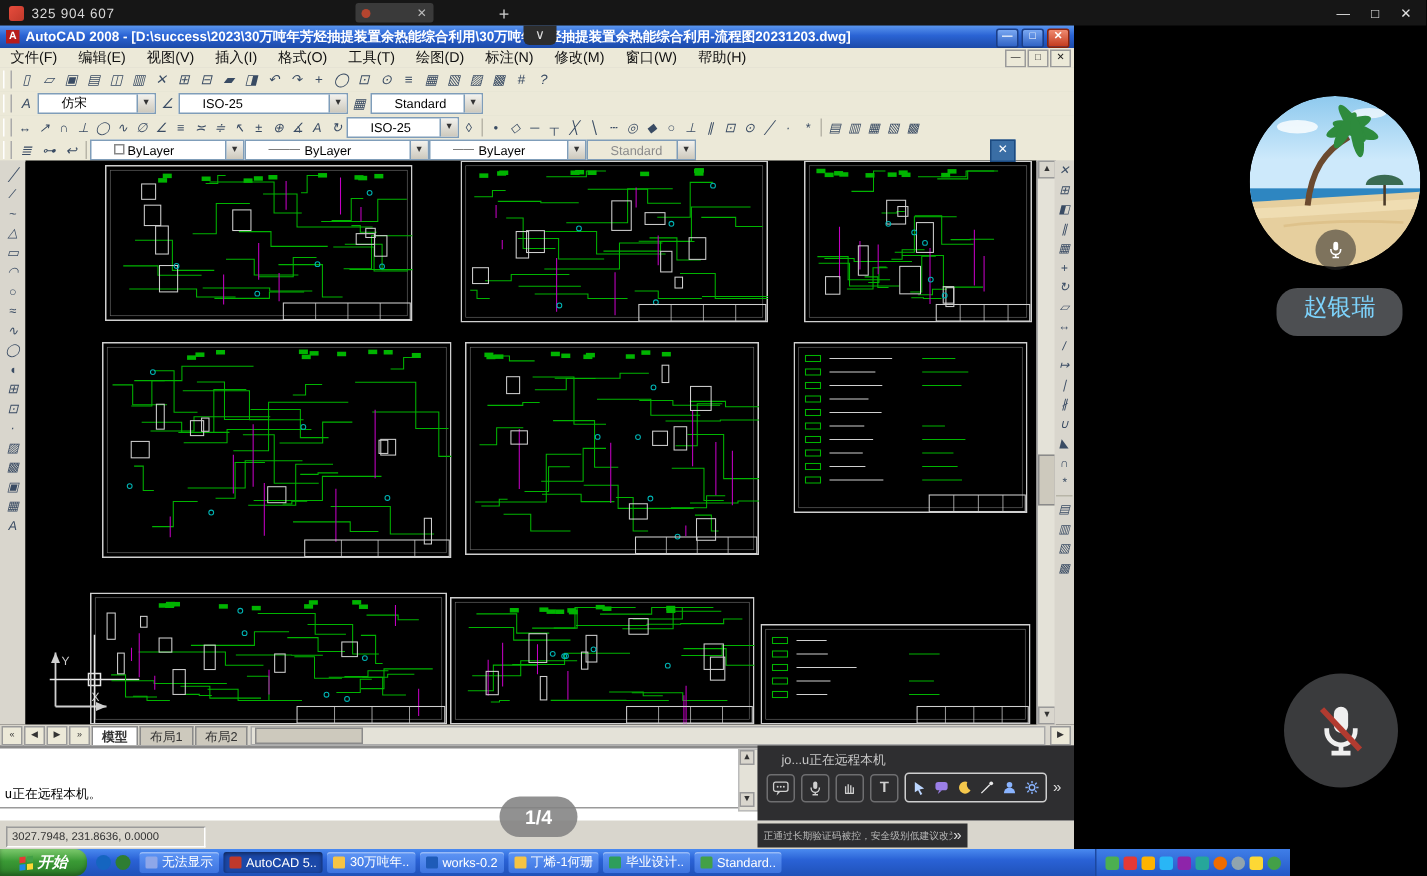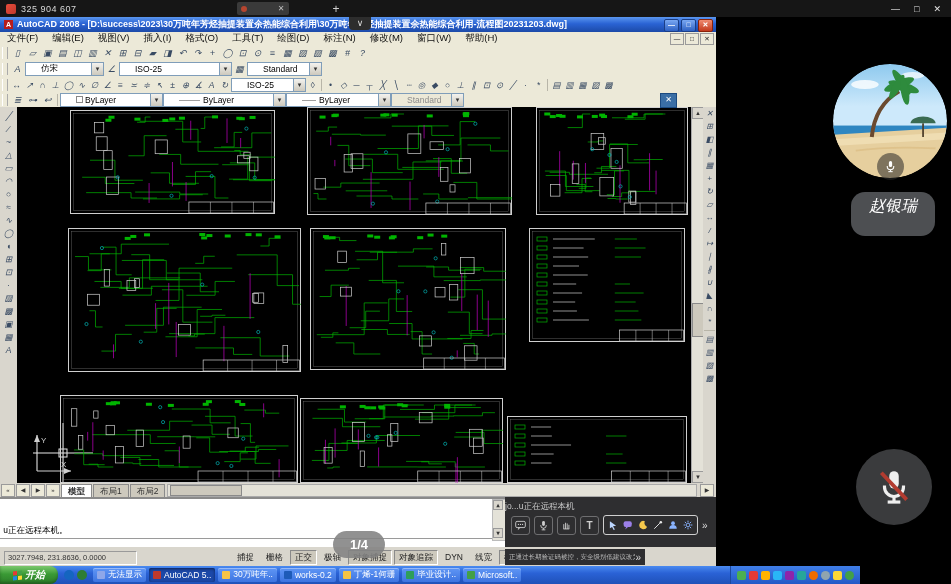--- a/index.html
+++ b/index.html
@@ -63,21 +63,21 @@
   #cmd-div{position:absolute;left:0;top:39px;width:505px;height:1px;background:#9a9a9a;}
   #cmdscroll{position:absolute;left:492px;top:0;width:12px;height:40px;background:#e4e2d8;border:1px solid #bbb;}
   
   #statusbar{left:0;top:546px;width:716px;height:20px;background:#d9d6cd;border-top:1px solid #fff;font-size:8.5px;color:#222;}
   #coords{position:absolute;left:4px;top:4px;width:128px;height:12px;border:1px solid #9a9a9a;border-right-color:#fff;border-bottom-color:#fff;line-height:12px;padding-left:3px;font-size:7.5px;color:#333;background:#d9d6cd;}
   #toggles{position:absolute;left:232px;top:3px;display:flex;gap:2px;}
   .toggle{height:13px;line-height:13px;padding:0 4px;border:1px solid #d9d6cd;color:#222;}
   .toggle.on{border:1px solid #8a8a8a;border-right-color:#fff;border-bottom-color:#fff;background:#cdc9bd;}
   
   #share-panel{left:505px;top:497px;width:211px;height:50px;background:#2e2e30;color:#c9c9c9;z-index:40;}
-  #share-status{position:absolute;left:0;top:4px;font-size:8.5px;color:#c9c9c9;}
+  #share-status{position:absolute;left:16px;top:4px;font-size:8.5px;color:#c9c9c9;}
   #share-icons{position:absolute;left:6px;top:18px;display:flex;align-items:center;gap:4px;}
   .sicon{width:17px;height:17px;border:1px solid #6e6e70;border-radius:3px;display:flex;align-items:center;justify-content:center;}
   .sgroup{display:flex;align-items:center;gap:3px;border:1px solid #cfcfcf;border-radius:3px;padding:1px 3px;height:16px;}
   .sgi{width:12px;height:12px;display:flex;align-items:center;justify-content:center;}
   #share-expand,#sec-expand{color:#ddd;font-size:10px;}
   #security-bar{left:505px;top:549px;width:140px;height:16px;background:#2e2e30;z-index:41;display:flex;align-items:center;padding:0 4px;box-sizing:border-box;}
   #security-bar .txt{font-size:6.5px;color:#b9b9b9;flex:1;white-space:nowrap;overflow:hidden;}
   #page-pill{left:333px;top:531px;width:52px;height:27px;background:rgba(130,130,130,.88);border-radius:14px;color:#fff;font-size:13px;font-weight:bold;text-align:center;line-height:27px;z-index:45;}
   
   #taskbar{left:0;top:566px;width:860px;height:18px;background:linear-gradient(180deg,#4a8af0,#2a62d6 40%,#1f51b8);display:flex;align-items:center;z-index:20;}
@@ -87,21 +87,21 @@
   #quick{display:flex;gap:3px;margin:0 6px;}
   .qicon{width:10px;height:10px;border-radius:50%;}
   .tbtn{height:14px;margin-right:3px;padding:0 4px;border-radius:2px;background:linear-gradient(180deg,#5f96f5,#3d74e0);box-shadow:inset 0 1px 0 rgba(255,255,255,.35);color:#fff;font-size:8.5px;display:flex;align-items:center;gap:3px;max-width:80px;white-space:nowrap;overflow:hidden;flex:none;}
   .tbtn.active{background:#1b48a8;box-shadow:inset 0 1px 3px rgba(0,0,0,.5);}
   .tbtn .ic{width:8px;height:8px;flex:none;border-radius:1px;}
   #tray{margin-left:auto;display:flex;align-items:center;gap:3px;height:18px;padding:0 6px;background:linear-gradient(180deg,#3f7ee8,#2358c6);border-left:1px solid #1c48a0;}
   .tray-ic{width:9px;height:9px;border-radius:2px;}
   
   #avatar{left:833px;top:64px;width:114px;height:114px;border-radius:50%;overflow:hidden;z-index:50;}
   #avatar-mic{left:877px;top:153px;width:27px;height:27px;border-radius:50%;background:rgba(40,40,40,.55);display:flex;align-items:center;justify-content:center;z-index:51;}
-  #name-badge{left:851px;top:192px;width:84px;height:44px;border-radius:14px;background:#4d4f52;color:#ffffff;font-size:16px;text-align:center;line-height:28px;z-index:50;font-style:italic;}
+  #name-badge{left:851px;top:192px;width:84px;height:32px;border-radius:14px;background:#4d4f52;color:#7dd3fc;font-size:16px;text-align:center;line-height:28px;z-index:50;}
   #mute-btn{left:856px;top:449px;width:76px;height:76px;border-radius:50%;background:#3a3b3d;display:flex;align-items:center;justify-content:center;z-index:50;}
   svg{display:block;}
 </style>
 </head>
 <body>
 
 <div id="topbar" class="abs">
   <span class="logo"></span>
   <span id="session-id">325 904 607</span>
   <span id="session-tab">
@@ -1190,41 +1190,20 @@
   </div>
   <div id="cmd-div"></div>
   <div id="cmdscroll">
     <span class="sbtn" style="width:10px;height:10px;line-height:8px;top:0">▲</span>
     <span class="sbtn" style="width:10px;height:10px;line-height:8px;top:28px">▼</span>
   </div>
 </div>
 
 <div id="statusbar" class="abs">
   <span id="coords">3027.7948, 231.8636, 0.0000</span>
-  <span id="toggles">
-
-      <span class="toggle">捕捉</span>
-
-      <span class="toggle">栅格</span>
-
-      <span class="toggle on">正交</span>
-
-      <span class="toggle">极轴</span>
-
-      <span class="toggle on">对象捕捉</span>
-
-      <span class="toggle on">对象追踪</span>
-
-      <span class="toggle">DYN</span>
-
-      <span class="toggle">线宽</span>
-
-      <span class="toggle on">模型</span>
-
-  </span>
 </div>
 
 <div id="share-panel" class="abs">
   <div id="share-status">jo...u正在远程本机</div>
   <div id="share-icons">
     <span class="sicon">
       <svg width="11" height="11" viewBox="0 0 16 16">
           <rect x="1" y="2" width="14" height="9" rx="2" fill="none" stroke="#cfcfcf" stroke-width="1.3"></rect>
           <path d="M5 11l-1 4 4-4z" fill="#cfcfcf"></path>
           <circle cx="5" cy="6.5" r=".9" fill="#cfcfcf"></circle>
@@ -1348,21 +1327,21 @@
       <span>丁烯-1何珊</span>
     </span>
 
     <span class="tbtn">
       <span class="ic" style="background:#2e9e5b"></span>
       <span>毕业设计..</span>
     </span>
 
     <span class="tbtn">
       <span class="ic" style="background:#43a047"></span>
-      <span>Microsoft..</span>
+      <span>Standard..</span>
     </span>
 
   <span id="tray">
 
       <span class="tray-ic" style="background:#4caf50"></span>
 
       <span class="tray-ic" style="background:#e53935"></span>
 
       <span class="tray-ic" style="background:#ffb300"></span>
 

